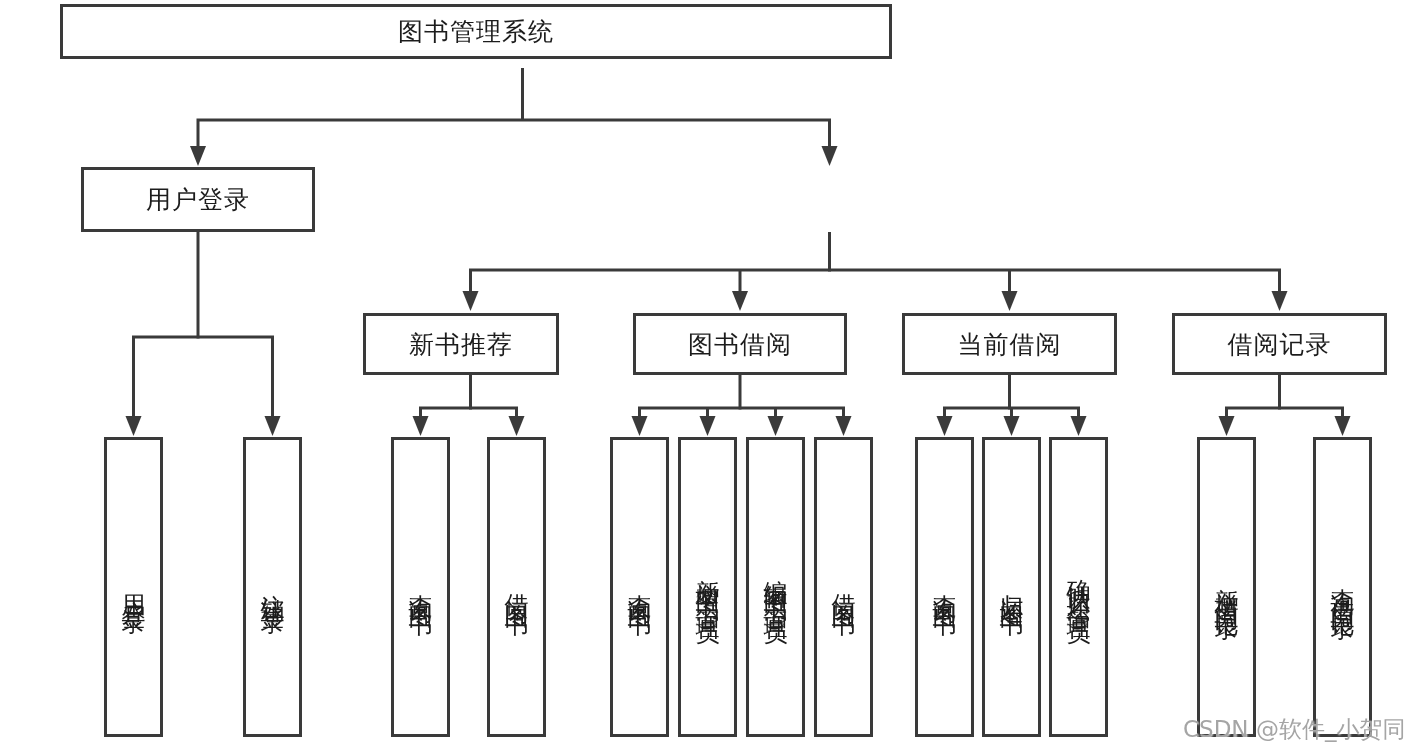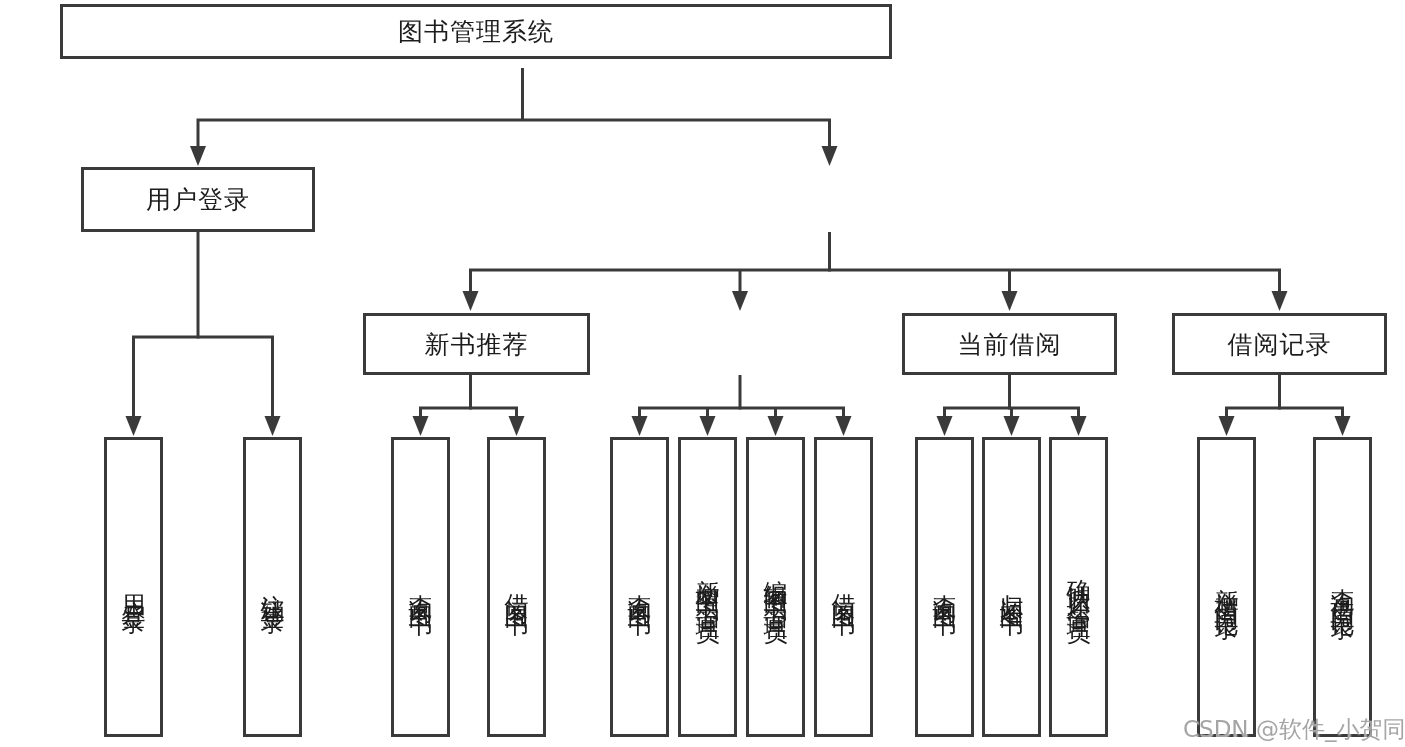--- a/index.html
+++ b/index.html
@@ -38,21 +38,21 @@
     line-height:1;
     letter-spacing:6px;
     white-space:nowrap;
   }
   
   .n-root{left:22px;top:4px;width:832px;height:55px;margin-left:38px;}
   
   .n-user-login{left:81px;top:167px;width:234px;height:65px;}
   .n-book-mgmt{left:712px;top:167px;width:235px;height:65px;}
   
-  .n-new-book{left:363px;top:313px;width:227px;height:62px;}
+  .n-new-book{left:363px;top:313px;width:196px;height:62px;}
   .n-book-borrow{left:633px;top:313px;width:214px;height:62px;}
   .n-cur-borrow{left:902px;top:313px;width:215px;height:62px;}
   .n-borrow-rec{left:1172px;top:313px;width:215px;height:62px;}
   
   .leaf{top:437px;width:59px;height:300px;}
   .n-ul-login{left:104px;}
   .n-ul-logout{left:243px;}
   .n-nb-query{left:391px;}
   .n-nb-borrow{left:487px;}
   .n-bb-query{left:610px;}
@@ -138,20 +138,23 @@
     <span>图书管理系统</span>
   </div>
 
   <div class="node hlabel n-user-login">
     <span>用户登录</span>
   </div>
 
   <div class="node hlabel n-new-book">
     <span>新书推荐</span>
   </div>
+  <div class="node hlabel n-book-borrow">
+    <span>图书借阅</span>
+  </div>
   <div class="node hlabel n-cur-borrow">
     <span>当前借阅</span>
   </div>
   <div class="node hlabel n-borrow-rec">
     <span>借阅记录</span>
   </div>
 
   <div class="node leaf n-ul-login">
     <span>用户登录</span>
   </div>

